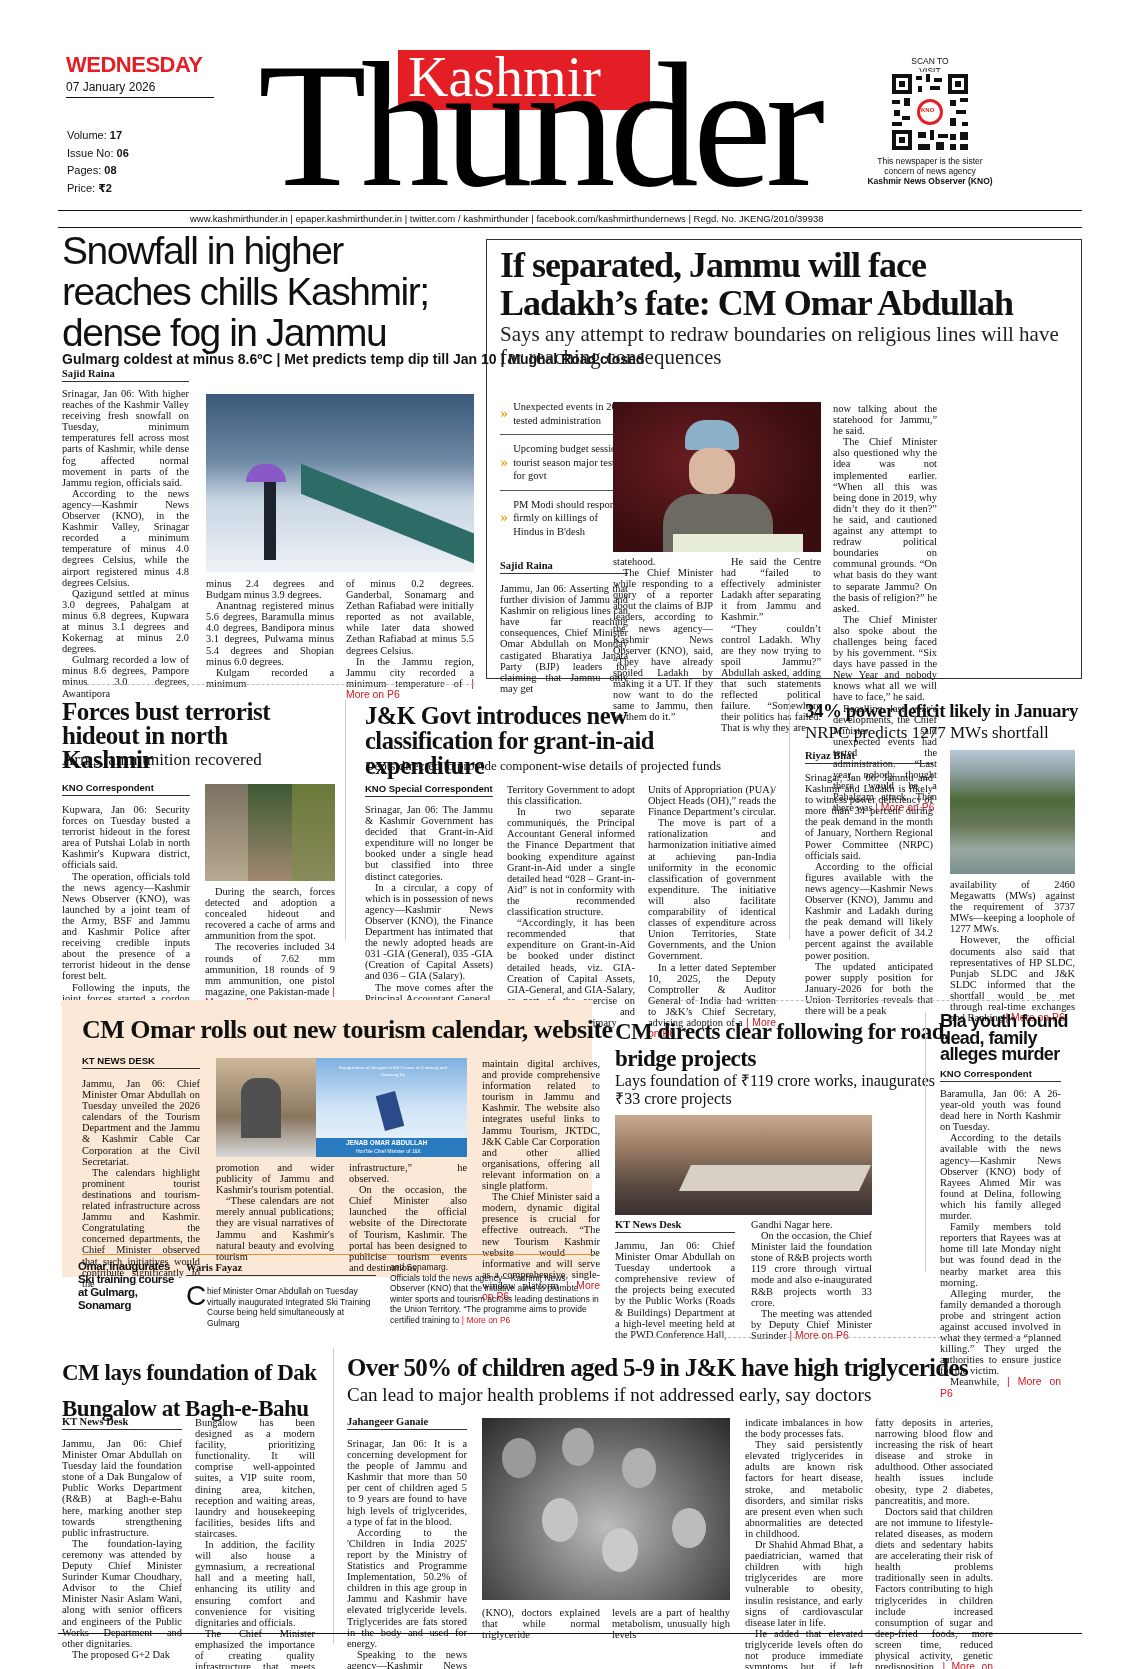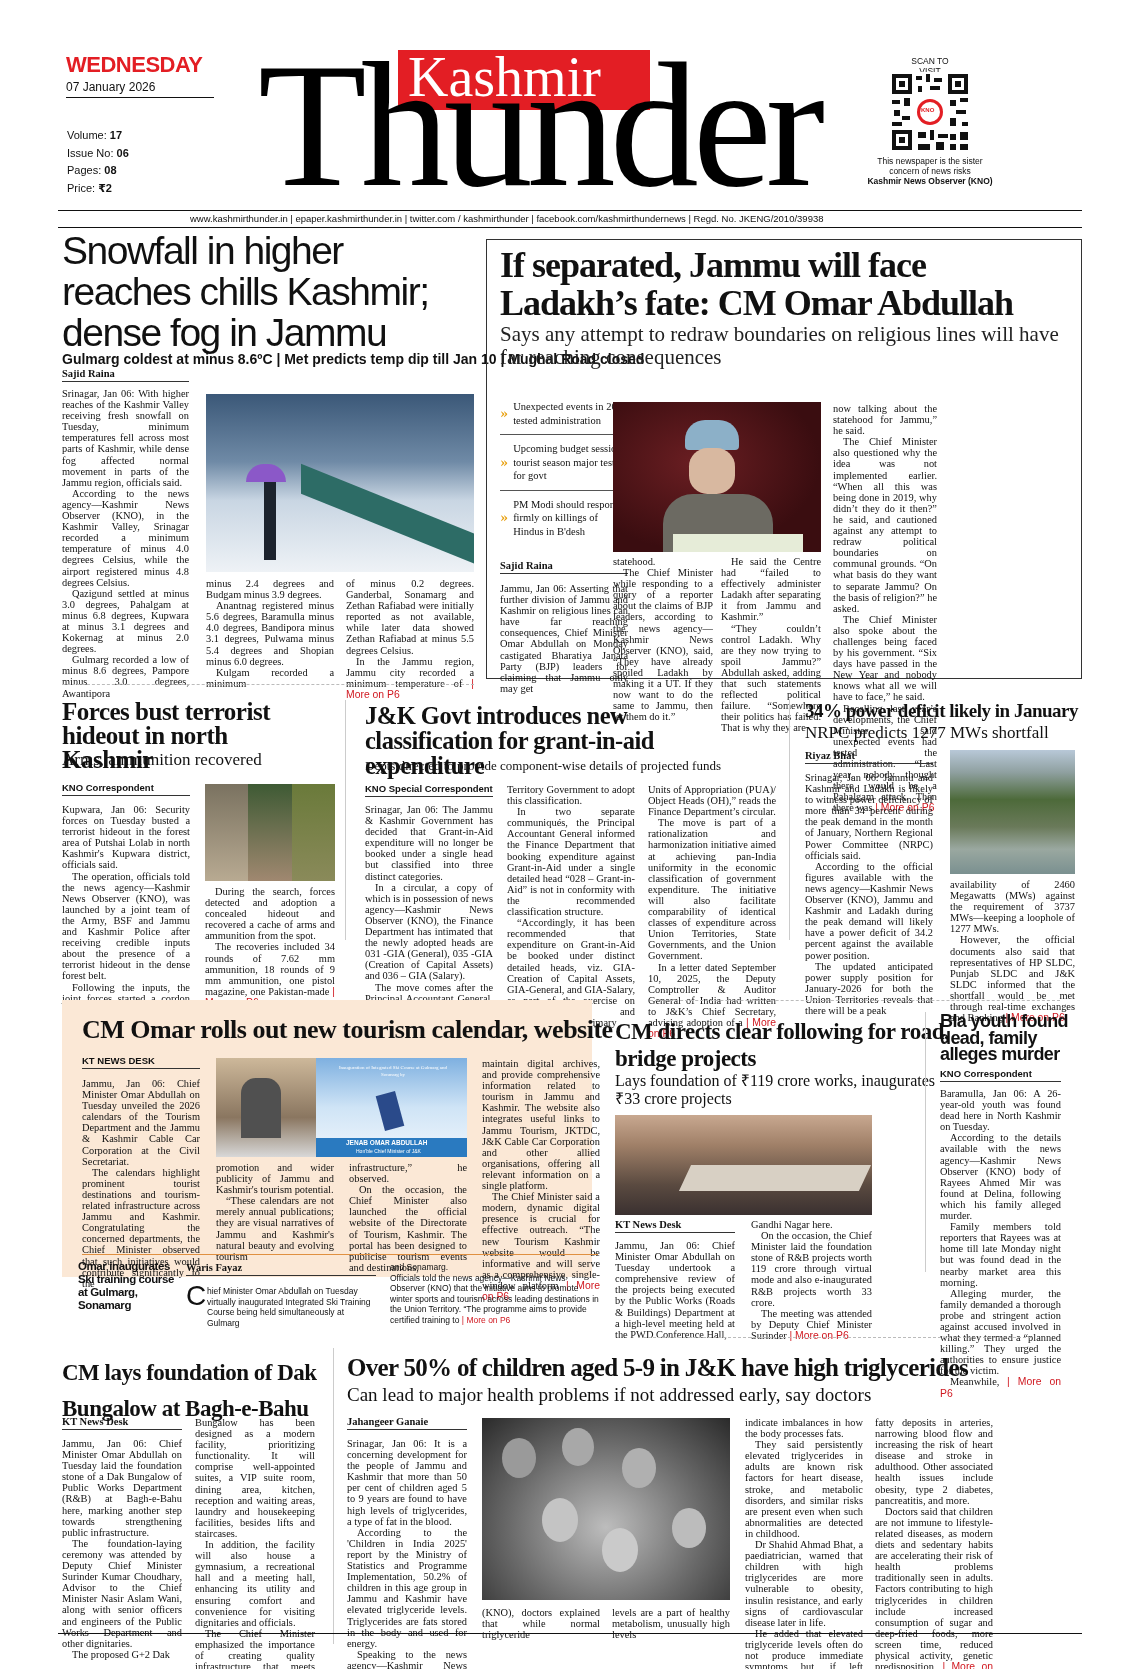--- a/index.html
+++ b/index.html
@@ -73,21 +73,21 @@
         <rect x="60" y="72" width="6" height="6"></rect>
         <rect x="70" y="72" width="8" height="6"></rect>
     </g>
     <circle cx="40" cy="40" r="13" fill="#e31e24"></circle>
       <circle cx="40" cy="40" r="10" fill="#fff"></circle>
   </svg>
   <div class="abs sans" style="left:31px;top:35px;font-size:6px;font-weight:bold;color:#e31e24">KNO</div>
 </div>
 <div class="abs sans" style="left:860px;top:156px;width:140px;font-size:8.5px;line-height:10px;text-align:center">
   <div>This newspaper is the sister</div>
-  <div>concern of news risks</div>
+  <div>concern of news agency</div>
   <div style="font-weight:bold">Kashmir News Observer (KNO)</div>
 </div>
 
 <div class="abs" style="left:58px;top:210px;width:1024px;border-top:1px solid #111"></div>
 <div class="abs sans" style="left:190px;top:213px;width:892px;font-size:9.5px;white-space:nowrap;overflow:hidden">www.kashmirthunder.in | epaper.kashmirthunder.in | twitter.com / kashmirthunder | facebook.com/kashmirthundernews  | Regd. No. JKENG/2010/39938</div>
 <div class="abs" style="left:58px;top:227px;width:1024px;border-top:1px solid #111"></div>
 
 <div class="abs sans" style="left:62px;top:230px;width:410px;font-size:39px;font-weight:normal;line-height:41px;letter-spacing:-1.5px">Snowfall in higher reaches chills Kashmir; dense fog in Jammu</div>
 <div class="abs sans" style="left:62px;top:351px;width:420px;font-size:14px;font-weight:bold;white-space:nowrap">Gulmarg coldest at minus 8.6ºC  |  Met predicts temp dip till Jan 10  |  Mughal Road closed</div>
 <div class="abs byline" style="left:62px;top:368px;width:127px">Sajid Raina</div>

